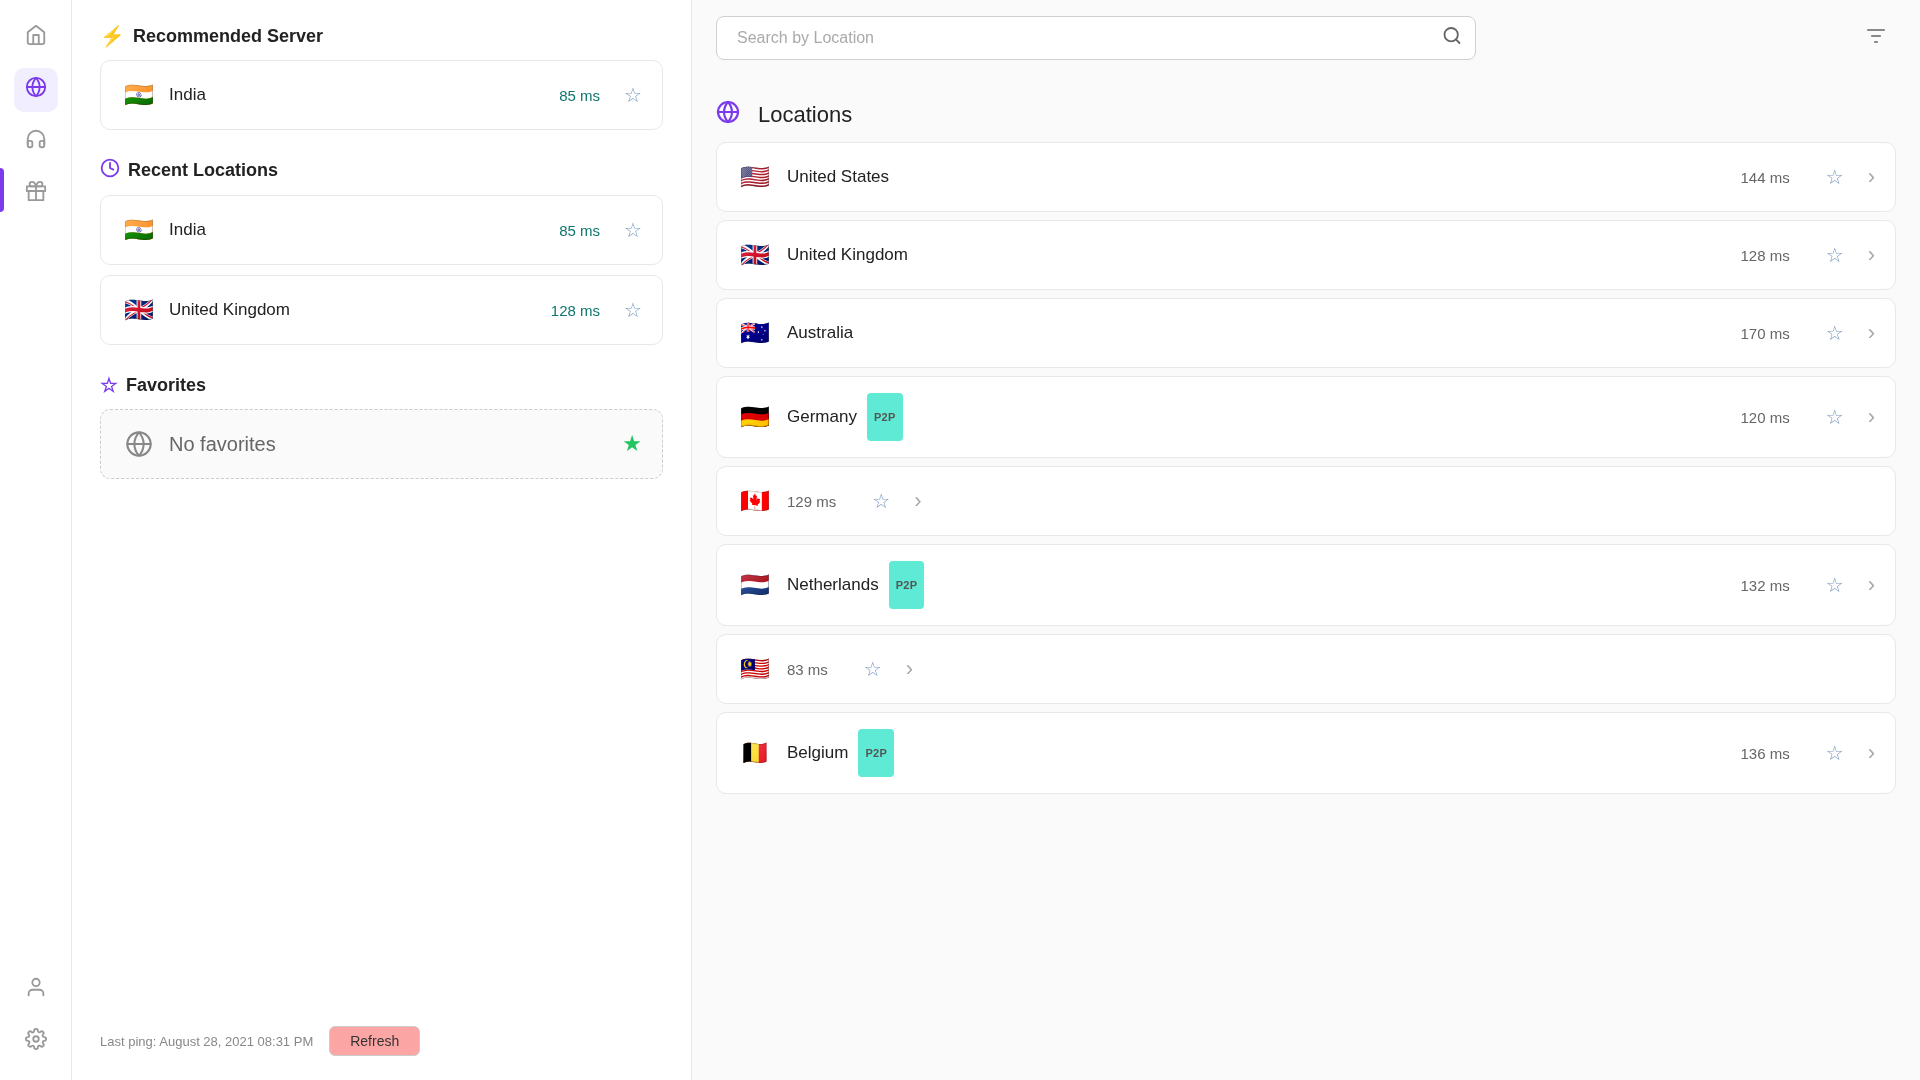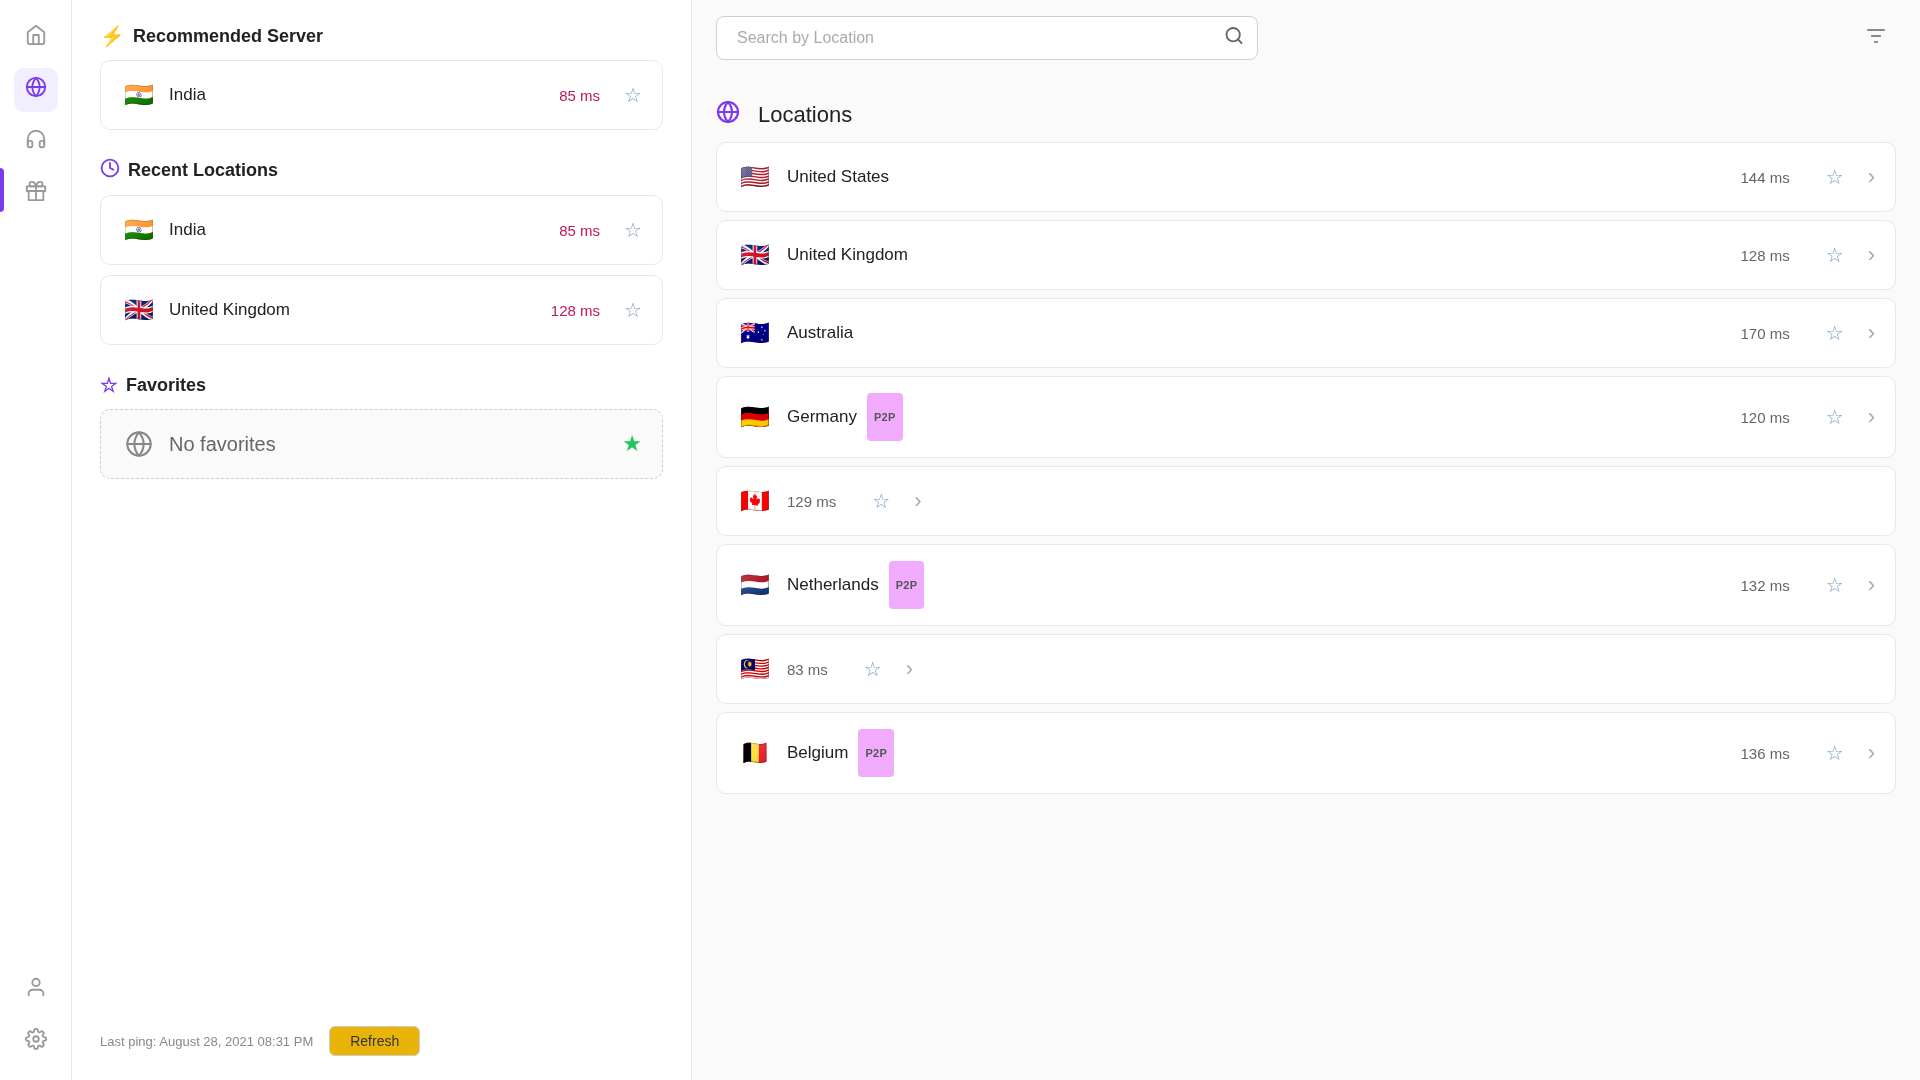--- a/index.html
+++ b/index.html
@@ -94,21 +94,21 @@
       transition: box-shadow 0.15s;
     }
     .location-card .country-name {
       font-size: 17px;
       font-weight: 500;
       color: #222;
       flex: 1;
     }
     .location-card .ping {
       font-size: 15px;
-      color: #be185d;
+      color: #0f766e;
       margin-right: 12px;
     }
     .star-icon {
       font-size: 20px;
       color: #7c9bbf;
       cursor: pointer;
     }
     .flag {
       width: 36px;
       height: 36px;
@@ -145,21 +145,21 @@
       align-items: center;
       gap: 16px;
       padding-top: 8px;
     }
     .footer-text {
       font-size: 13px;
       color: #888;
     }
     .refresh-btn {
       padding: 6px 20px;
-      background: #eab308;
+      background: #fca5a5;
       border: 1px solid #ccc;
       border-radius: 6px;
       font-size: 14px;
       color: #333;
       cursor: pointer;
     }
 
     
     .right-panel {
       flex: 1;
@@ -172,21 +172,21 @@
 
     .right-header {
       padding: 16px 24px;
       display: flex;
       align-items: center;
       justify-content: space-between;
       background: #fafafa;
     }
 
     .search-box {
-      width: 542px;
+      width: 760px;
       position: relative;
     }
     .search-box input {
       width: 100%;
       padding: 12px 48px 12px 20px;
       border: 1.5px solid #d0d0d0;
       border-radius: 8px;
       font-size: 16px;
       color: #444;
       background: #fff;
@@ -245,21 +245,21 @@
     .location-list-item .loc-name {
       font-size: 17px;
       font-weight: 500;
       color: #222;
       flex: 1;
       display: flex;
       align-items: center;
       gap: 10px;
     }
     .p2p-badge {
-      background: #f0abfc;
+      background: #5eead4;
       color: #555;
       font-size: 11px;
       font-weight: 600;
       padding: 18px 7px;
       border-radius: 4px;
       letter-spacing: 0.3px;
     }
     .loc-ping {
       font-size: 15px;
       color: #666;

